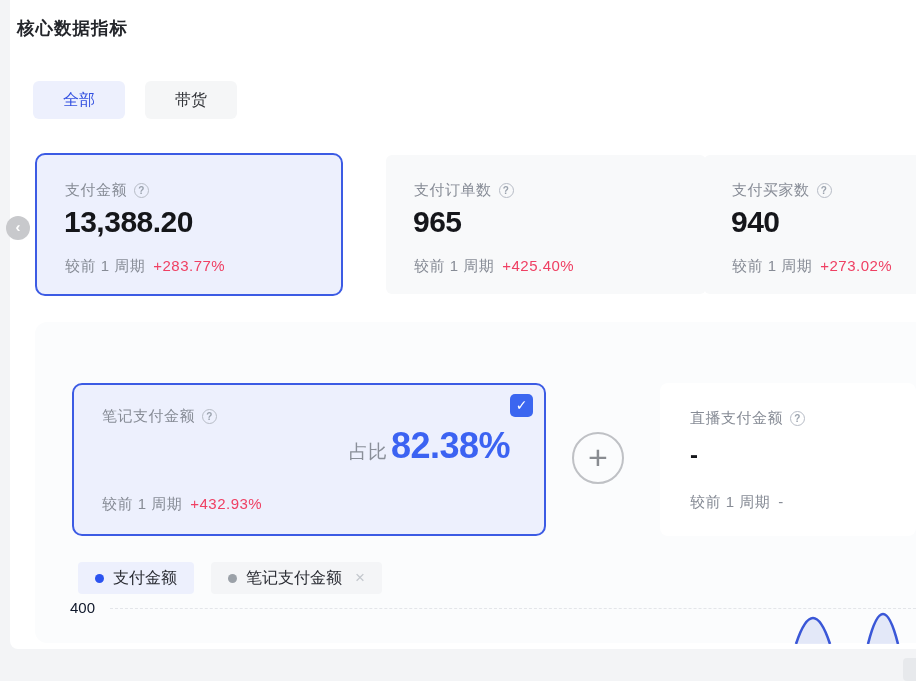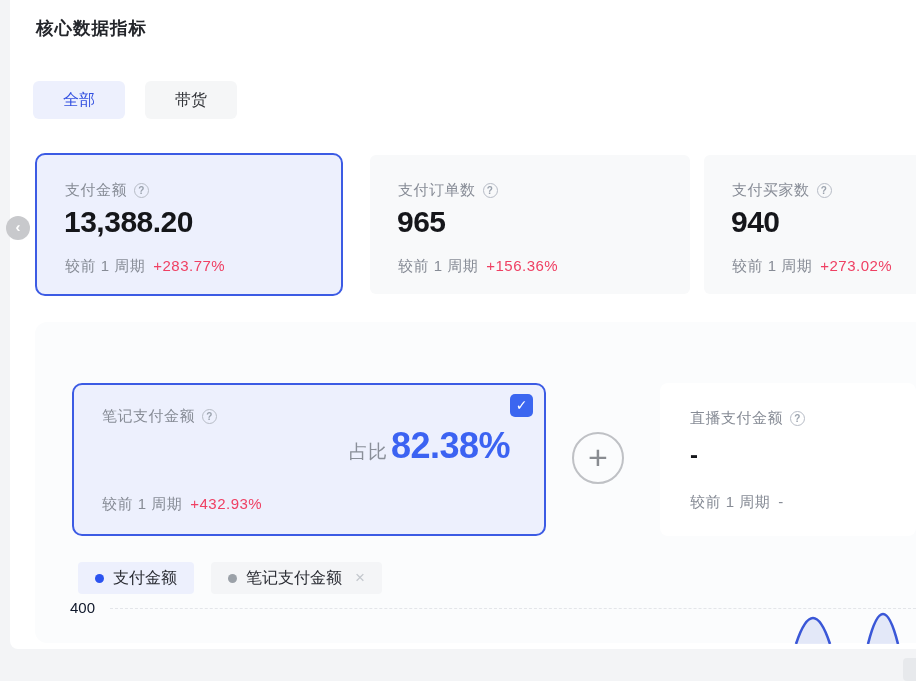--- a/index.html
+++ b/index.html
@@ -10,21 +10,21 @@
     overflow:hidden;
   }
   .stage { position:relative; width:916px; height:681px; }
   .panel {
     position:absolute; left:10px; top:0; width:906px; height:649px;
     background:#ffffff; border-radius:0 0 0 8px;
   }
 
   
   .page-title {
-    position:absolute; left:26px; top:16px;
+    position:absolute; left:7px; top:16px;
     font-size:17.5px; font-weight:600; color:#24262b; letter-spacing:1px;
   }
   .tabs { position:absolute; left:23px; top:81px; display:flex; gap:20px; }
   .tab {
     height:38px; line-height:38px; padding:0 30px; border-radius:6px;
     font-size:16px; color:#33353a; background:#f5f6f7; cursor:pointer;
   }
   .tab.active { background:#edf0fd; color:#3350e0; }
 
   
@@ -53,21 +53,21 @@
   .mcard .m-value {
     position:absolute; left:27px; top:50px;
     font-size:30px; font-weight:700; color:#15161a; letter-spacing:-0.5px;
   }
   .m-change-row {
     position:absolute; left:28px; top:102px; display:flex; gap:8px;
     font-size:15px; color:#878c96; letter-spacing:0.5px;
   }
   .pos-change { color:#ef4063; }
   .mcard.c1 { left:25px; width:308px; }
-  .mcard.c2 { left:360px; width:320px; }
+  .mcard.c2 { left:376px; width:320px; }
   .mcard.c3 { left:694px; width:212px; border-radius:6px 0 0 6px; }
 
   
   .section {
     position:absolute; left:25px; top:322px; width:881px; height:321px;
     background:#fbfcfd; border-radius:12px 0 0 12px;
   }
   .sub-card {
     position:absolute; left:37px; top:61px; width:474px; height:153px;
     background:#edf0fd; border:2px solid #3c5be4; border-radius:10px;
@@ -170,21 +170,21 @@
     </div>
 
     <div class="mcard c2">
       <div class="m-label">
         <span>支付订单数</span>
         <span class="help-icon">?</span>
       </div>
       <div class="m-value">965</div>
       <div class="m-change-row">
         <span>较前 1 周期</span>
-        <span class="pos-change">+156.36%</span>
+        <span class="pos-change">+425.40%</span>
       </div>
     </div>
 
     <div class="mcard c3">
       <div class="m-label">
         <span>支付买家数</span>
         <span class="help-icon">?</span>
       </div>
       <div class="m-value">940</div>
       <div class="m-change-row">

